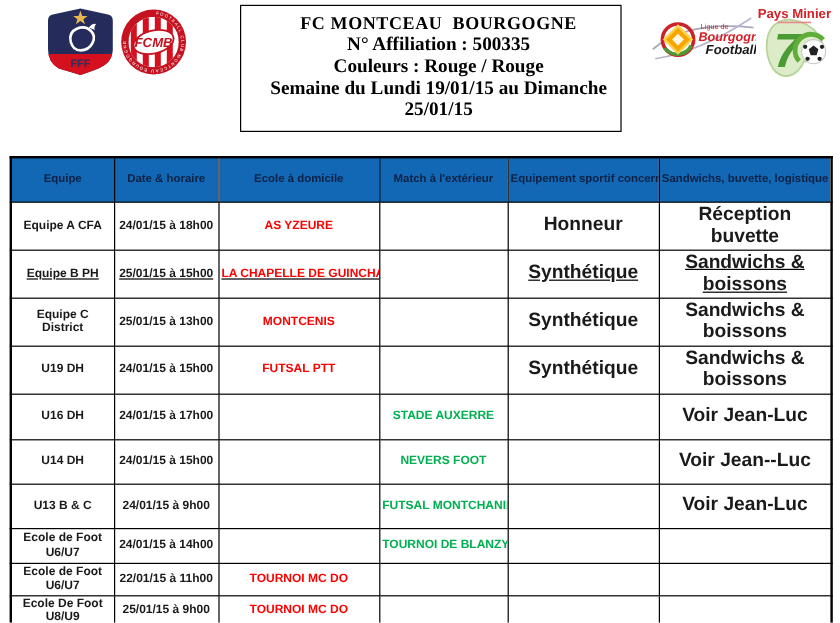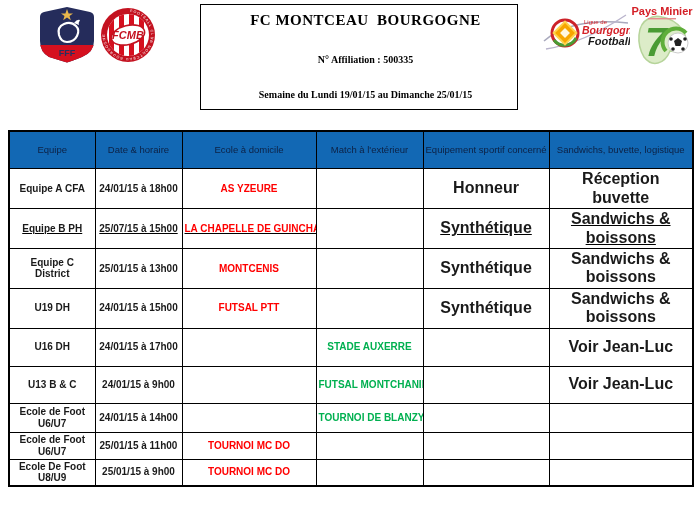--- a/index.html
+++ b/index.html
@@ -12,30 +12,30 @@
   .fcmb-logo{left:100px;top:7px;}
   .ligue-logo{left:542px;top:7px;}
   .pays-logo{left:626px;top:1px;}
 
   .title-box{position:absolute;left:200px;top:4px;width:318px;height:106px;
              border:1px solid #000;background:#fff;box-sizing:border-box;
              display:flex;flex-direction:column;justify-content:space-between;
              align-items:center;padding:7px 4px 9px 17px;
              font-family:"Liberation Serif",serif;font-weight:bold;color:#000;text-align:center;}
   .title-box .main-title{font-size:15px;letter-spacing:.5px;white-space:pre;}
-  .title-box .sub{font-size:10px;}
+  .title-box .sub{font-size:16px;}
 
   
   table.schedule{position:absolute;left:8px;top:130px;width:684px;
                  border-collapse:collapse;table-layout:fixed;
                  border:2px solid #000;}
   .schedule th,.schedule td{border:1px solid #000;text-align:center;vertical-align:middle;
                  padding:1px 2px;overflow:hidden;line-height:1.15;}
   .schedule th{height:34px;background:#1268B4;color:#0d2144;
-               font-size:9.5px;font-weight:normal;white-space:nowrap;}
+               font-size:9.5px;font-weight:bold;white-space:nowrap;}
   .schedule td{font-size:10px;font-weight:bold;color:#1a1a1a;}
   td.equipe{white-space:normal;}
   td.date{white-space:nowrap;}
   td.domicile{color:#FF0000;white-space:nowrap;text-align:center;}
   td.exterieur{color:#00B050;white-space:nowrap;}
   td.equipement,td.logistique{font-size:16px;}
 </style>
 </head>
 <body>
 
@@ -99,20 +99,21 @@
     <polygon points="52,37 56,40 54.5,45 49.5,45 48,40" fill="#222222"></polygon>
     <circle cx="45" cy="38" r="1.8" fill="#222222"></circle>
     <circle cx="59" cy="38" r="1.8" fill="#222222"></circle>
     <circle cx="47" cy="48" r="1.8" fill="#222222"></circle>
     <circle cx="57" cy="48" r="1.8" fill="#222222"></circle>
   </svg>
 
   <div class="title-box">
     <div class="main-title">FC MONTCEAU  BOURGOGNE</div>
     <div class="sub">N° Affiliation : 500335</div>
+    <div class="sub">Couleurs : Rouge / Rouge</div>
     <div class="sub">Semaine du Lundi 19/01/15 au Dimanche 25/01/15</div>
   </div>
 
   <table class="schedule">
     <colgroup>
       <col style="width:86px">
         <col style="width:87px">
         <col style="width:134px">
       <col style="width:107px">
         <col style="width:126px">
@@ -132,21 +133,21 @@
         <tr style="height: 40px;">
           <td class="equipe">Equipe A CFA</td>
           <td class="date">24/01/15 à 18h00</td>
           <td class="domicile">AS YZEURE</td>
           <td class="exterieur"></td>
           <td class="equipement">Honneur</td>
           <td class="logistique">Réception buvette</td>
         </tr>
         <tr style="height: 40px; text-decoration: underline;">
           <td class="equipe">Equipe B PH</td>
-          <td class="date">25/07/15 à 15h00</td>
+          <td class="date">25/01/15 à 15h00</td>
           <td class="domicile">LA CHAPELLE DE GUINCHAY</td>
           <td class="exterieur"></td>
           <td class="equipement">Synthétique</td>
           <td class="logistique">Sandwichs &amp; boissons</td>
         </tr>
         <tr style="height: 39px; margin-left: 48px;">
           <td class="equipe">Equipe C District</td>
           <td class="date">25/01/15 à 13h00</td>
           <td class="domicile">MONTCENIS</td>
           <td class="exterieur"></td>
@@ -163,38 +164,46 @@
         </tr>
         <tr style="height: 38px; margin-left: 22px;">
           <td class="equipe">U16 DH</td>
           <td class="date">24/01/15 à 17h00</td>
           <td class="domicile"></td>
           <td class="exterieur">STADE AUXERRE</td>
           <td class="equipement"></td>
           <td class="logistique">Voir Jean-Luc</td>
         </tr>
         <tr style="height: 37px;">
+          <td class="equipe">U14 DH</td>
+          <td class="date">24/01/15 à 15h00</td>
+          <td class="domicile"></td>
+          <td class="exterieur">NEVERS FOOT</td>
+          <td class="equipement"></td>
+          <td class="logistique">Voir Jean--Luc</td>
+        </tr>
+        <tr style="height: 37px;">
           <td class="equipe">U13 B &amp; C</td>
           <td class="date">24/01/15 à 9h00</td>
           <td class="domicile"></td>
           <td class="exterieur">FUTSAL MONTCHANIN</td>
           <td class="equipement"></td>
           <td class="logistique">Voir Jean-Luc</td>
         </tr>
         <tr style="height: 29px;">
           <td class="equipe">Ecole de Foot U6/U7</td>
           <td class="date">24/01/15 à 14h00</td>
           <td class="domicile"></td>
           <td class="exterieur">TOURNOI DE BLANZY</td>
           <td class="equipement"></td>
           <td class="logistique"></td>
         </tr>
         <tr style="height: 27px;">
           <td class="equipe">Ecole de Foot U6/U7</td>
-          <td class="date">25/01/15 à 11h00</td>
+          <td class="date">22/01/15 à 11h00</td>
           <td class="domicile">TOURNOI MC DO</td>
           <td class="exterieur"></td>
           <td class="equipement"></td>
           <td class="logistique"></td>
         </tr>
         <tr style="height: 26px;">
           <td class="equipe">Ecole De Foot U8/U9</td>
           <td class="date">25/01/15 à 9h00</td>
           <td class="domicile">TOURNOI MC DO</td>
           <td class="exterieur"></td>

